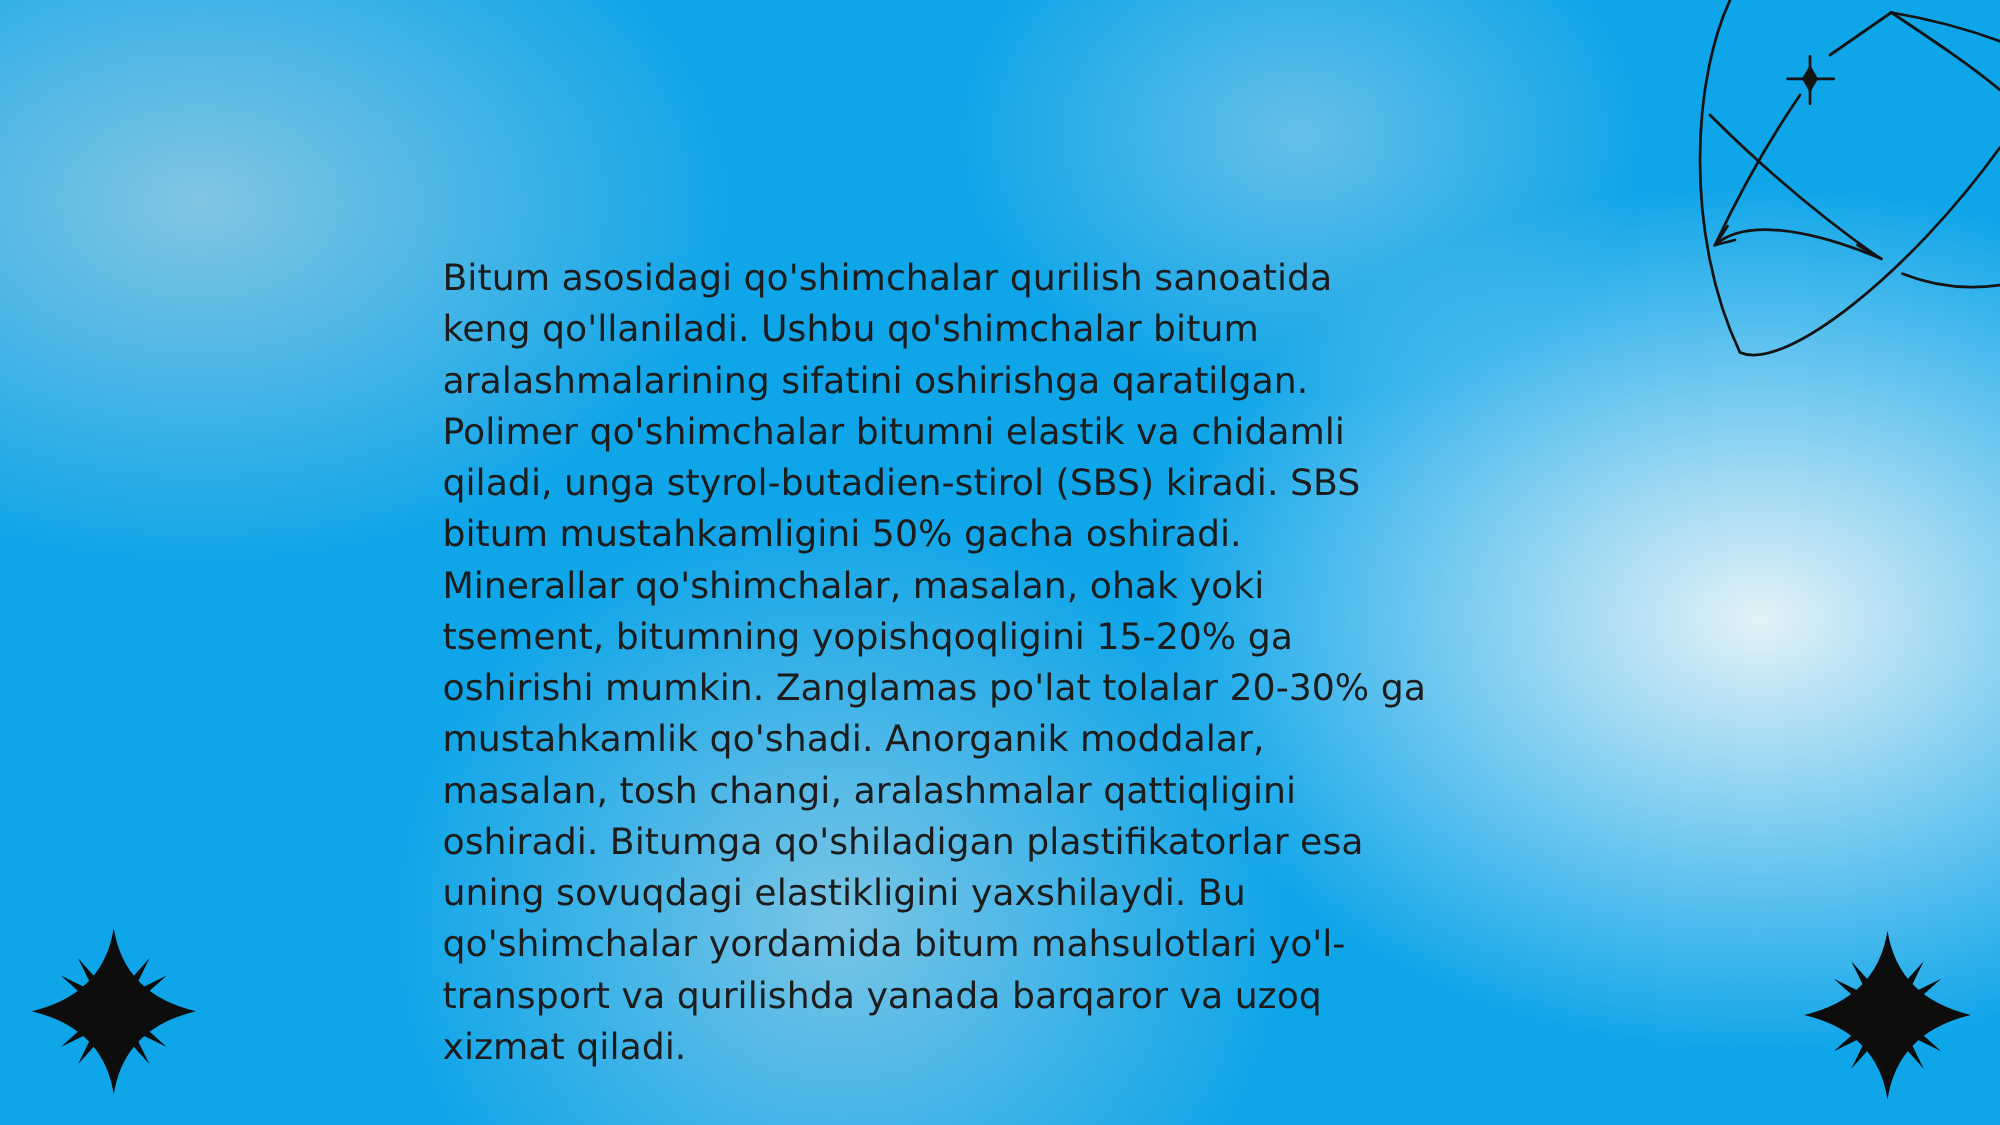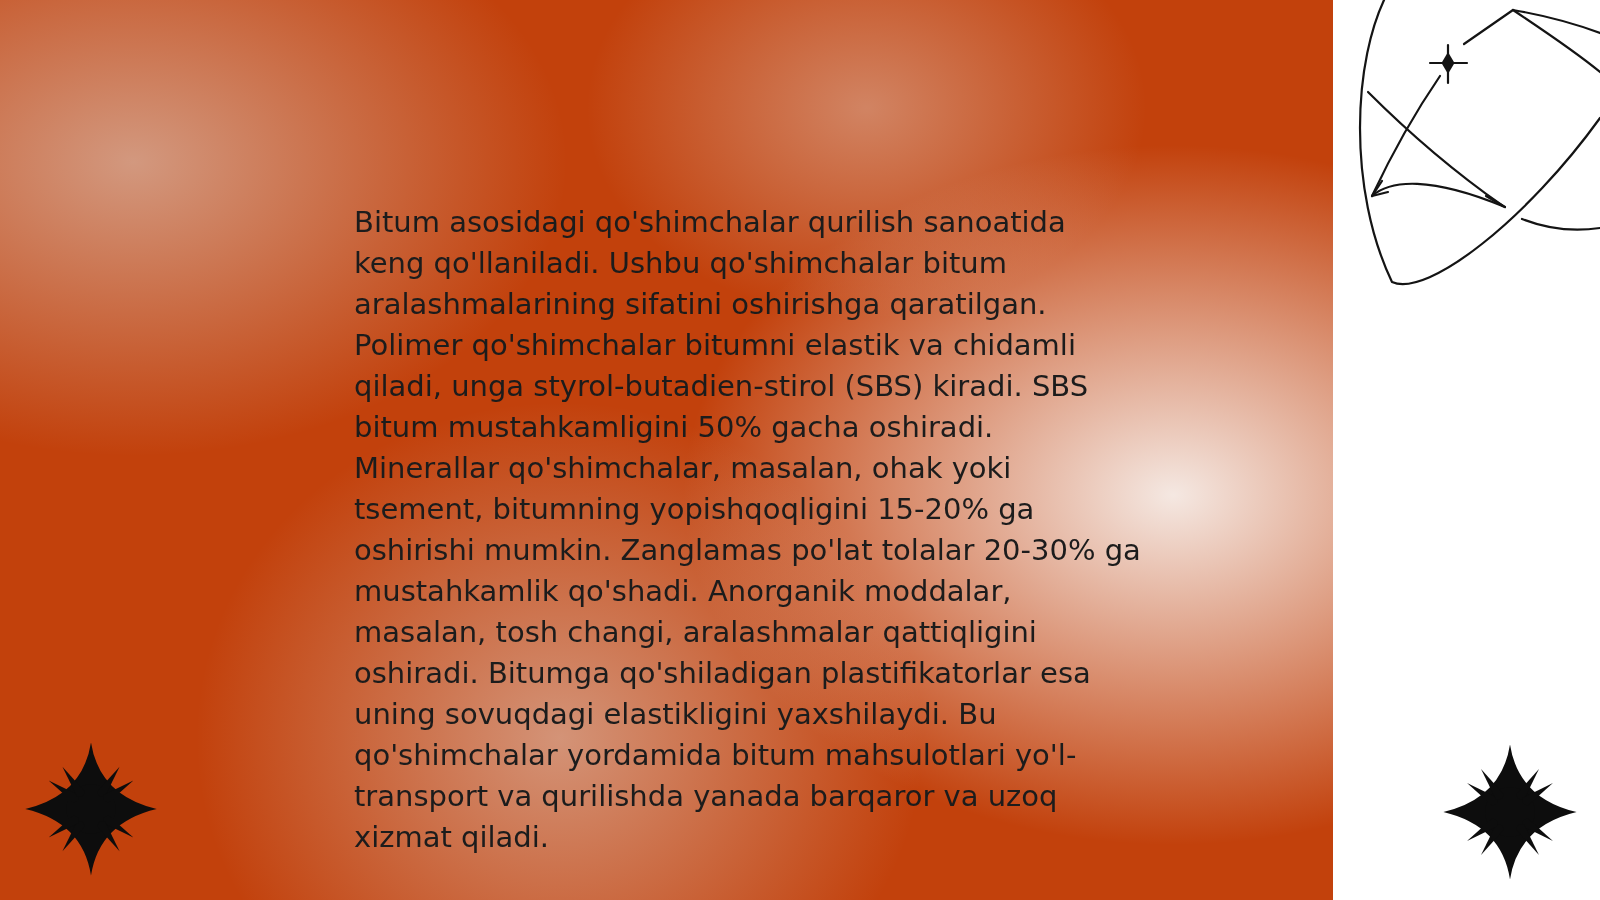--- a/index.html
+++ b/index.html
@@ -4,23 +4,23 @@
 <style>
   html, body {
     margin: 0;
     padding: 0;
     width: 1600px;
     height: 900px;
     overflow: hidden;
   }
   .page {
     position: relative;
-    width: 1333px;
+    width: 1600px;
     height: 900px;
-    background-color: #c2410c;
+    background-color: #0ea5e9;
     font-family: "DejaVu Sans", sans-serif;
   }
   
   .texture {
     position: absolute;
     inset: 0;
     background:
       radial-gradient(620px 420px at 10% 18%, rgba(224,224,221,0.55), rgba(224,224,221,0) 70%),
       radial-gradient(520px 480px at 42% 82%, rgba(229,229,226,0.5), rgba(229,229,226,0) 70%),
       radial-gradient(700px 500px at 88% 55%, rgba(250,250,249,0.9), rgba(250,250,249,0) 70%),

